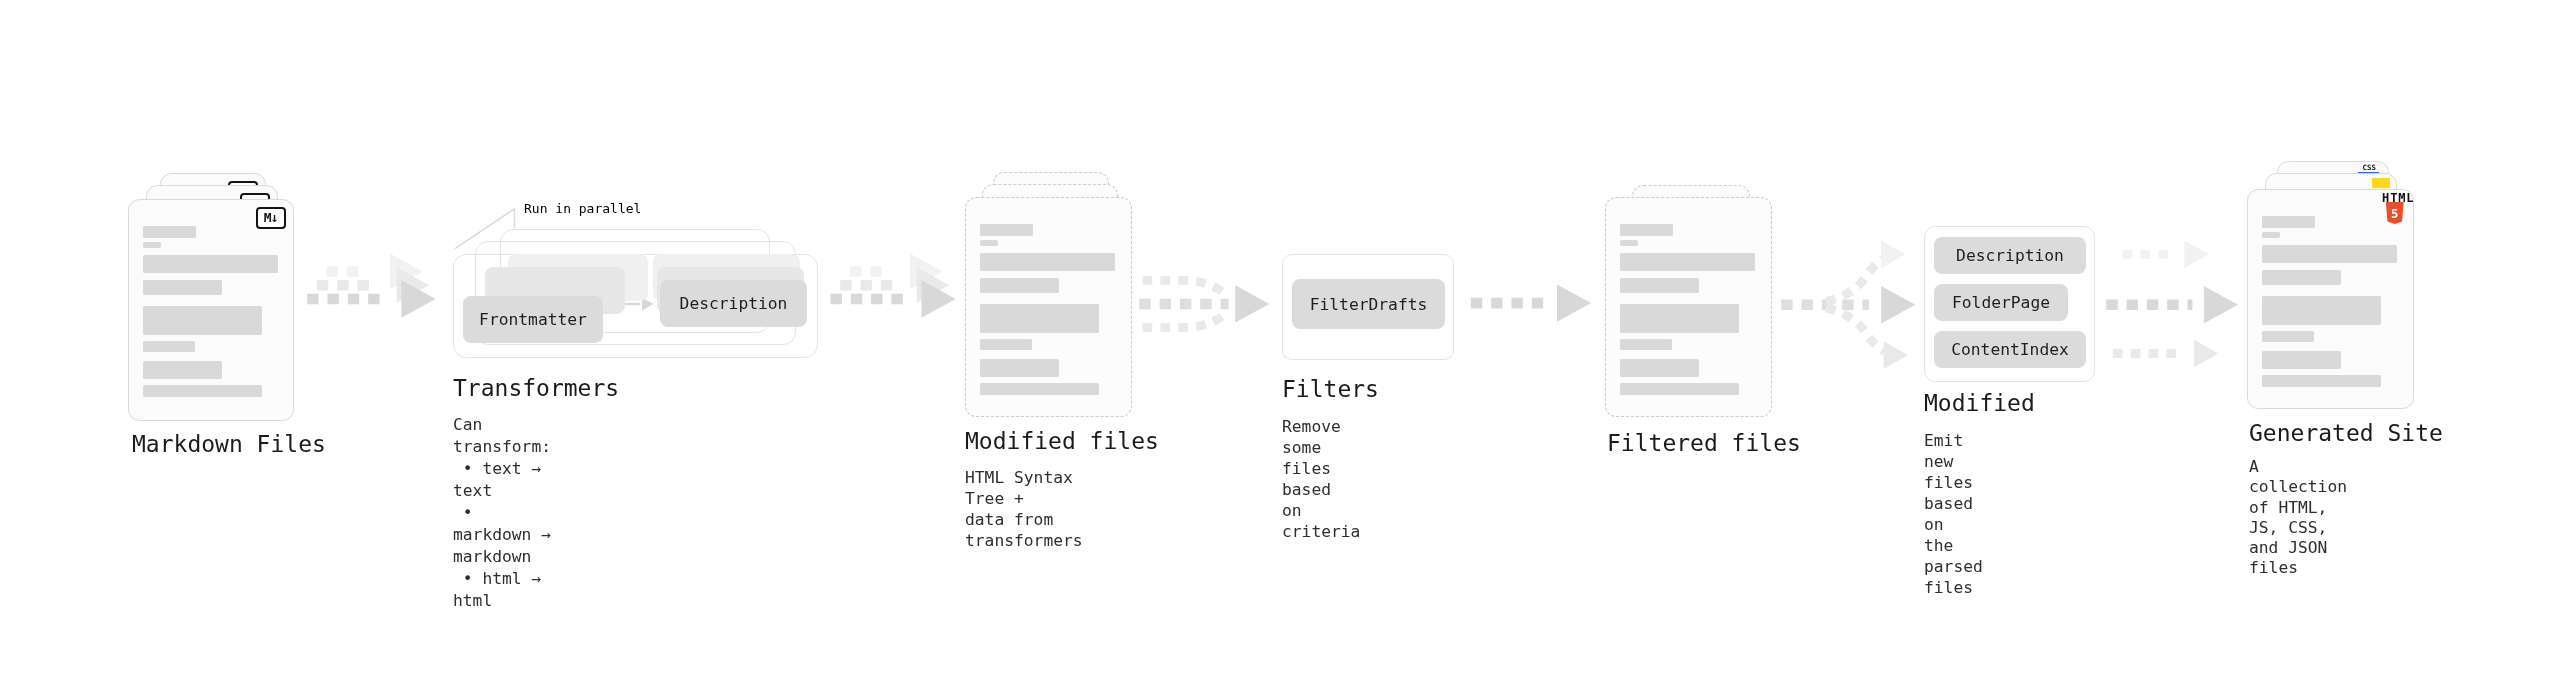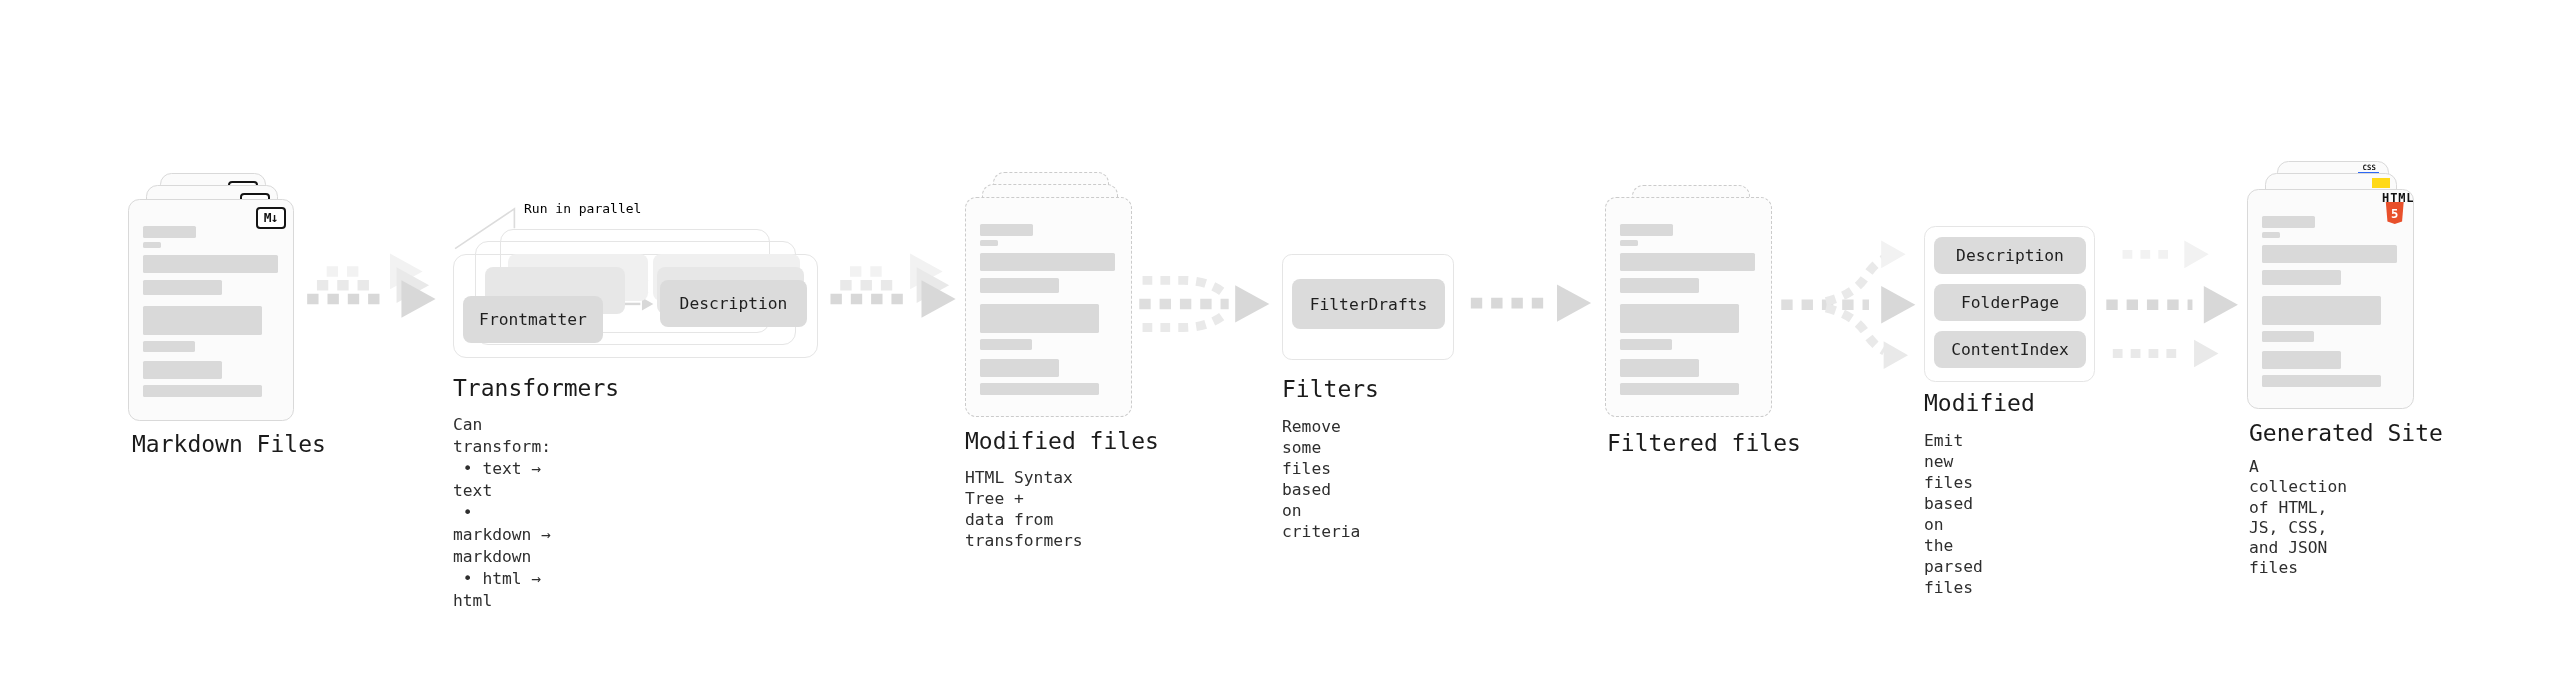--- a/index.html
+++ b/index.html
@@ -206,21 +206,21 @@
         <div class="bar" style="top: 141px; width: 52px; height: 11.4px;"></div>
         <div class="bar" style="top: 161px; width: 79px; height: 18px;"></div>
         <div class="bar" style="top: 185px; width: 119px; height: 12.2px;"></div>
       </div>
     <div class="heading" style="left:1607px;top:431px">Filtered files</div>
   </div>
 
   <div class="sec">
     <div class="gbox filled" style="left:1924px;top:226px;width:171px;height:156px;border-radius:11.4px"></div>
     <div class="pill" style="left:1934px;top:237px;width:152px;height:37px">Description</div>
-    <div class="pill" style="left:1934px;top:284px;width:152px;height:37px">FolderPage</div>
+    <div class="pill" style="left:1934px;top:284px;width:134px;height:37px">FolderPage</div>
     <div class="pill" style="left:1934px;top:331px;width:152px;height:37px">ContentIndex</div>
     <div class="heading" style="left:1924px;top:391px">Modified</div>
     <div class="desc" style="left:1924px;top:430px">Emit new files based on
 the parsed files</div>
   </div>
 
   <div class="sec">
     <div class="doc solid" style="left:2277px;top:161px;width:112px;height:221px">
       <div class="css-badge">
         <div class="css-txt">CSS</div>

